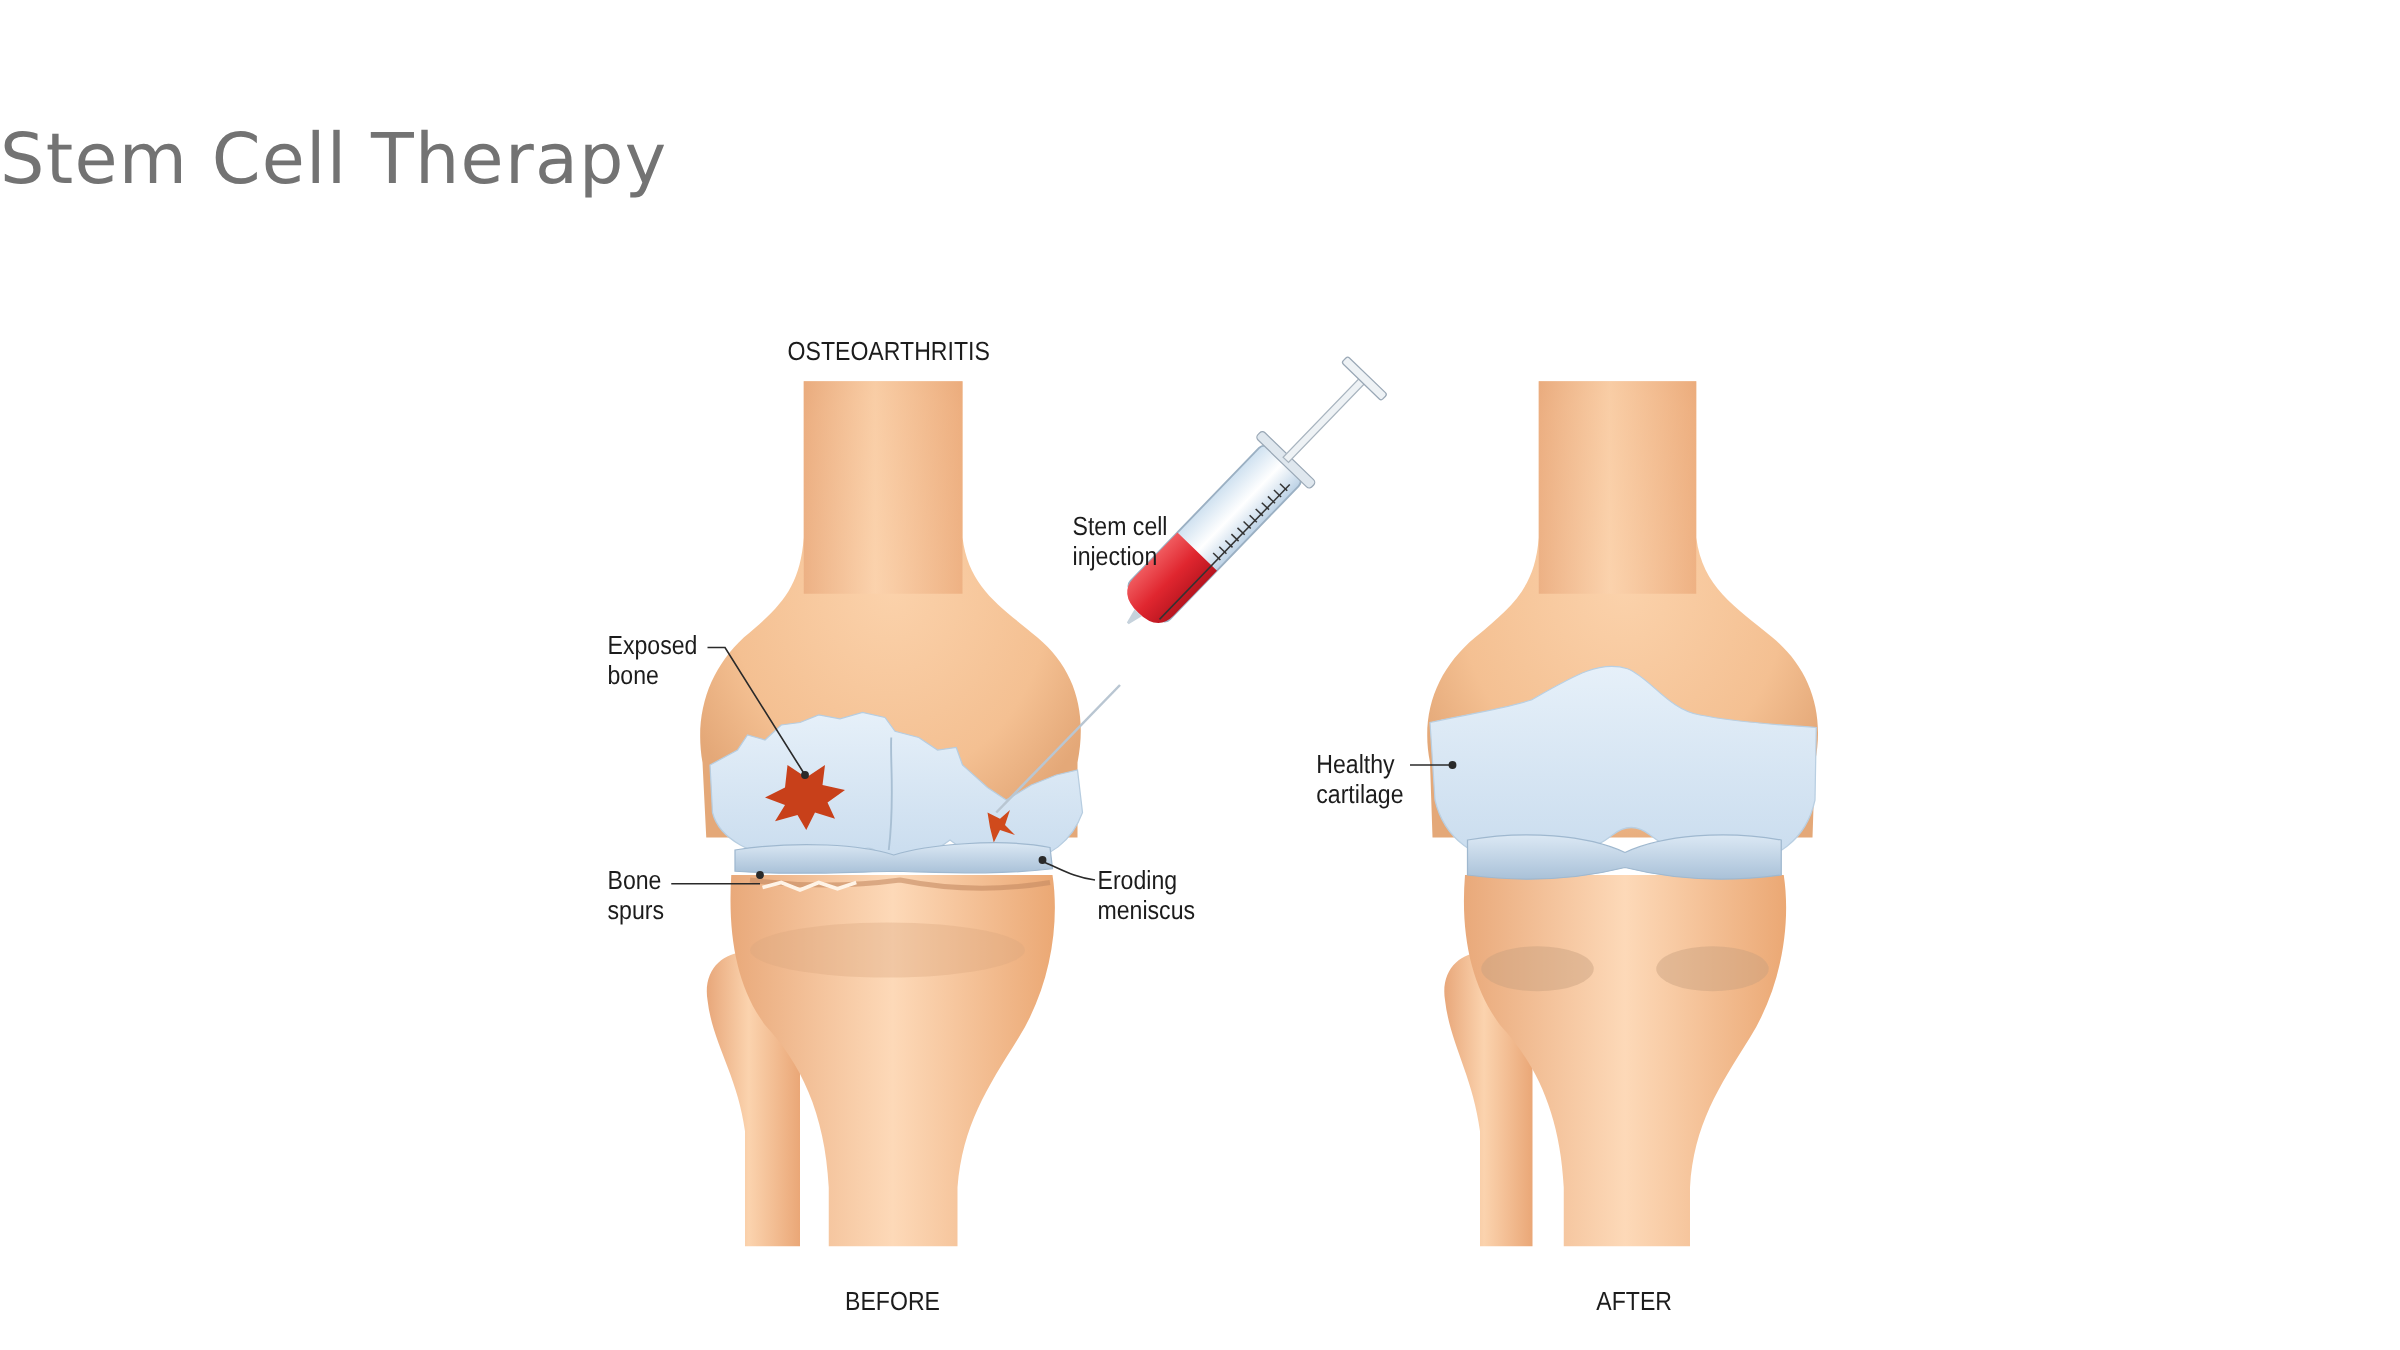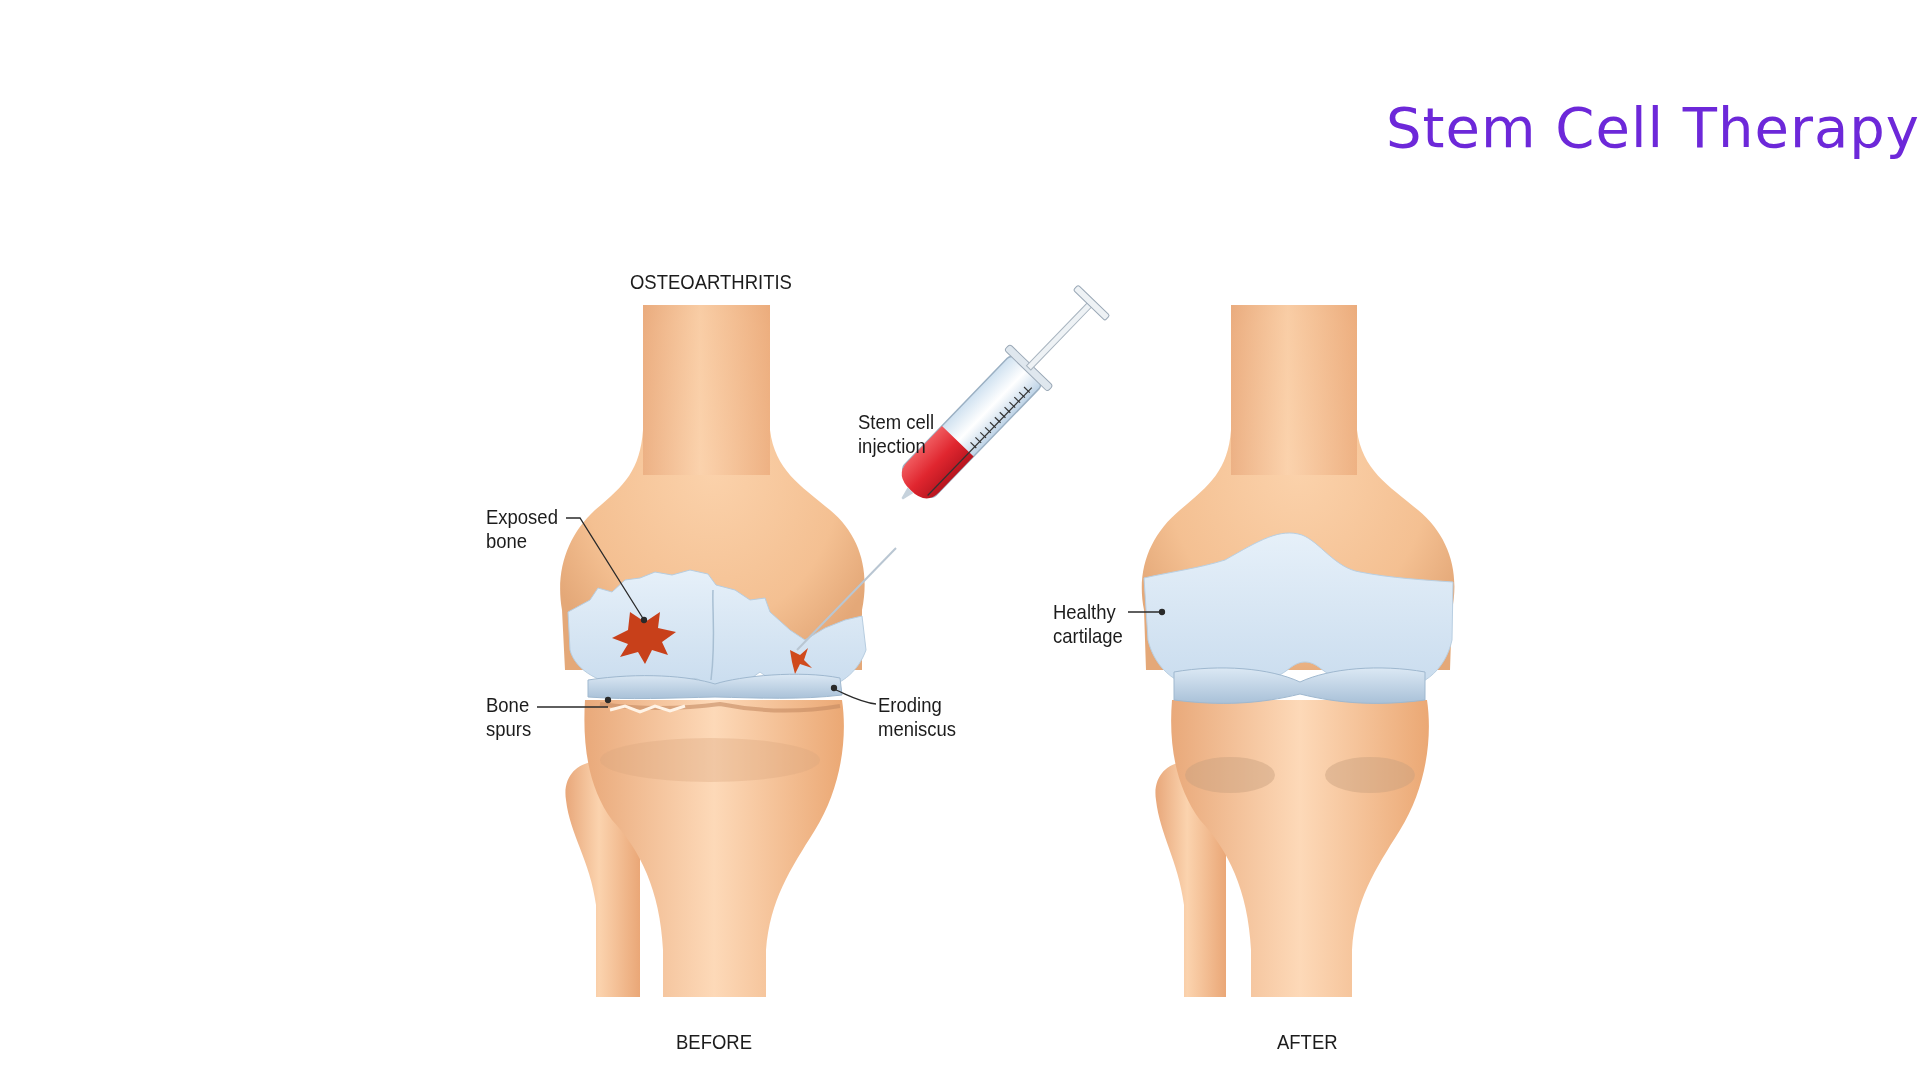--- a/index.html
+++ b/index.html
@@ -1,19 +1,19 @@
 <!DOCTYPE html>
 <html><head>
 <meta charset="utf-8">
 <style>
   html, body { margin: 0; padding: 0; background: #ffffff; }
   body { width: 1920px; height: 1080px; position: relative; overflow: hidden; font-family: "Liberation Sans", sans-serif; }
   .title {
-    position: absolute; left: 0; width: 1920px; top: 95px; text-align: right;
-    font-family: "DejaVu Sans", sans-serif; font-size: 56px; color: #6d28d9; letter-spacing: 1px;
+    position: absolute; left: 0; width: 1920px; top: 95px; text-align: left;
+    font-family: "DejaVu Sans", sans-serif; font-size: 56px; color: #737373; letter-spacing: 1px;
   }
   .label {
     position: absolute; color: #1c1c1c; font-family: "Liberation Sans", sans-serif;
     font-size: 21px; line-height: 24px; transform: scaleX(0.88); transform-origin: left top; white-space: pre-line;
   }
   .label.caps { font-size: 21px; }
   .label.panel { font-size: 21px; }
   svg.art { position: absolute; left: 0; top: 0; }
 </style>
 </head>

